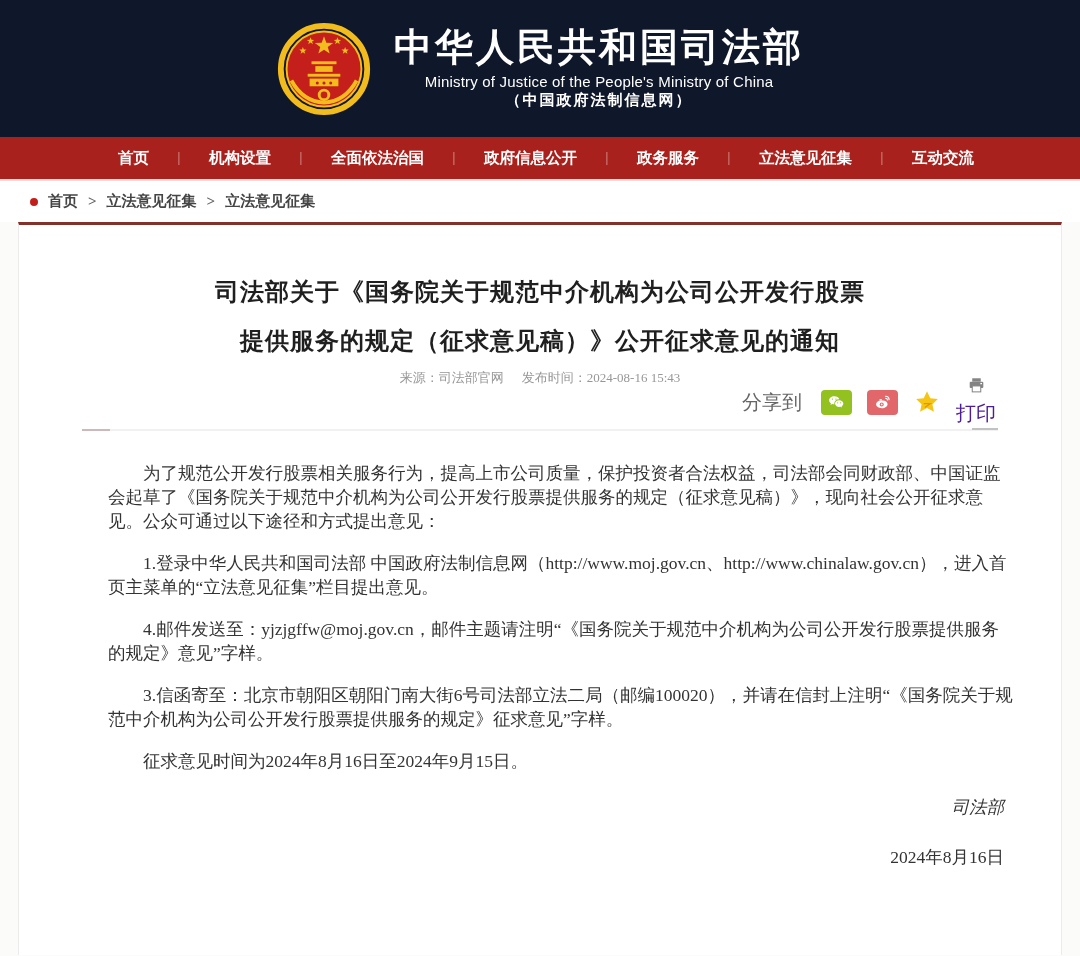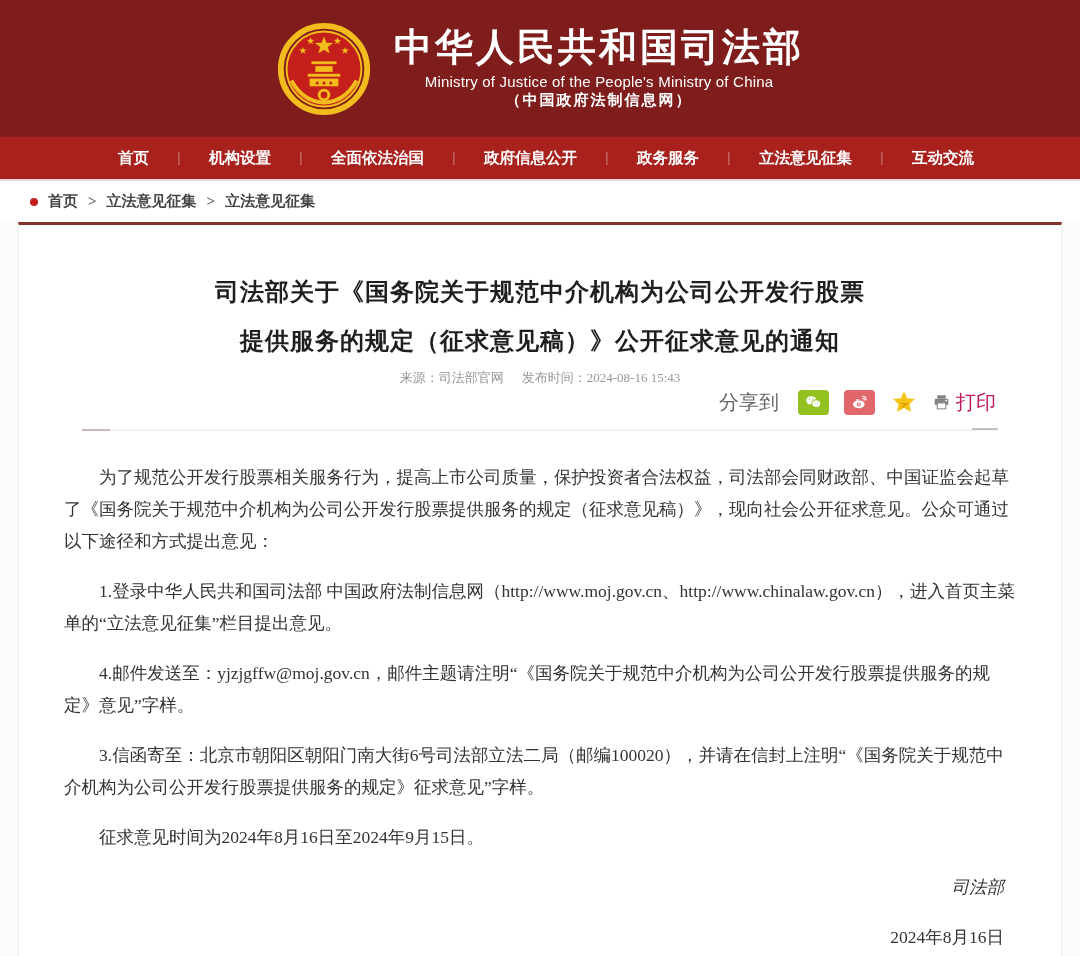--- a/index.html
+++ b/index.html
@@ -2,21 +2,21 @@
 <html><head>
 <meta charset="utf-8">
 <style>
   * { box-sizing: border-box; margin: 0; padding: 0; }
   html, body { width: 1080px; height: 956px; overflow: hidden; background: #fbfbfa; }
   body { font-family: "Liberation Sans", sans-serif; }
 
   
   .banner {
     height: 137px;
-    background: #7f1d1d;
+    background: #0f172a;
     display: flex;
     align-items: center;
     justify-content: center;
     gap: 22px;
   }
   .emblem { width: 96px; height: 96px; flex: 0 0 auto; }
   .banner-text { color: #fff; text-align: center; }
   .t-cn { font-size: 38px; font-weight: bold; letter-spacing: 3px; line-height: 1.1; }
   .t-en { font-size: 15px; margin-top: 5px; letter-spacing: .2px; }
   .t-site { font-size: 15px; font-weight: bold; margin-top: 1px; letter-spacing: 2px; }
@@ -85,33 +85,33 @@
   }
   .share-label { margin-right: 4px; }
   .share-btn {
     width: 31px; height: 25px; border-radius: 4px;
     display: flex; align-items: center; justify-content: center; cursor: pointer;
   }
   .share-btn svg { width: 21px; height: 21px; }
   .wechat { background: #93c11f; }
   .weibo  { background: #e2676a; }
   .star-btn { width: 28px; height: 26px; display: flex; align-items: center; justify-content: center; cursor: pointer; }
-  .print-btn { display: flex; align-items: center; gap: 6px; color: #be185d; cursor: pointer; }
+  .print-btn { display: flex; align-items: center; gap: 6px; color: #4c1d95; cursor: pointer; flex-direction: column; }
   .print-btn svg { width: 17px; height: 17px; }
 
   .divider { position: relative; height: 2px; background: #f1f1f1; margin: 12px 18px 0; }
   .divider::before { content: ""; position: absolute; left: 0; top: 0; width: 28px; height: 2px; background: #cdb9b9; }
   .divider::after  { content: ""; position: absolute; right: 0; top: -1px; width: 26px; height: 2px; background: #c2c2c2; }
 
   .article-body {
     margin-top: 30px;
     font-family: "Liberation Serif", serif;
     font-size: 17.5px; color: #333;
   }
-  .article-body p { text-indent: 2em; line-height: 32px; margin-bottom: 18px; }
+  .article-body p { text-indent: 2em; line-height: 24px; margin-bottom: 18px; margin-left: 44px; }
 
   .signature {
     font-family: "Liberation Serif", serif;
     font-size: 17.5px; color: #333;
     text-align: right; padding-right: 12px;
   }
   .sig-name { margin-top: 22px; font-style: italic; }
   .sig-date { margin-top: 26px; }
 </style>
 </head>

